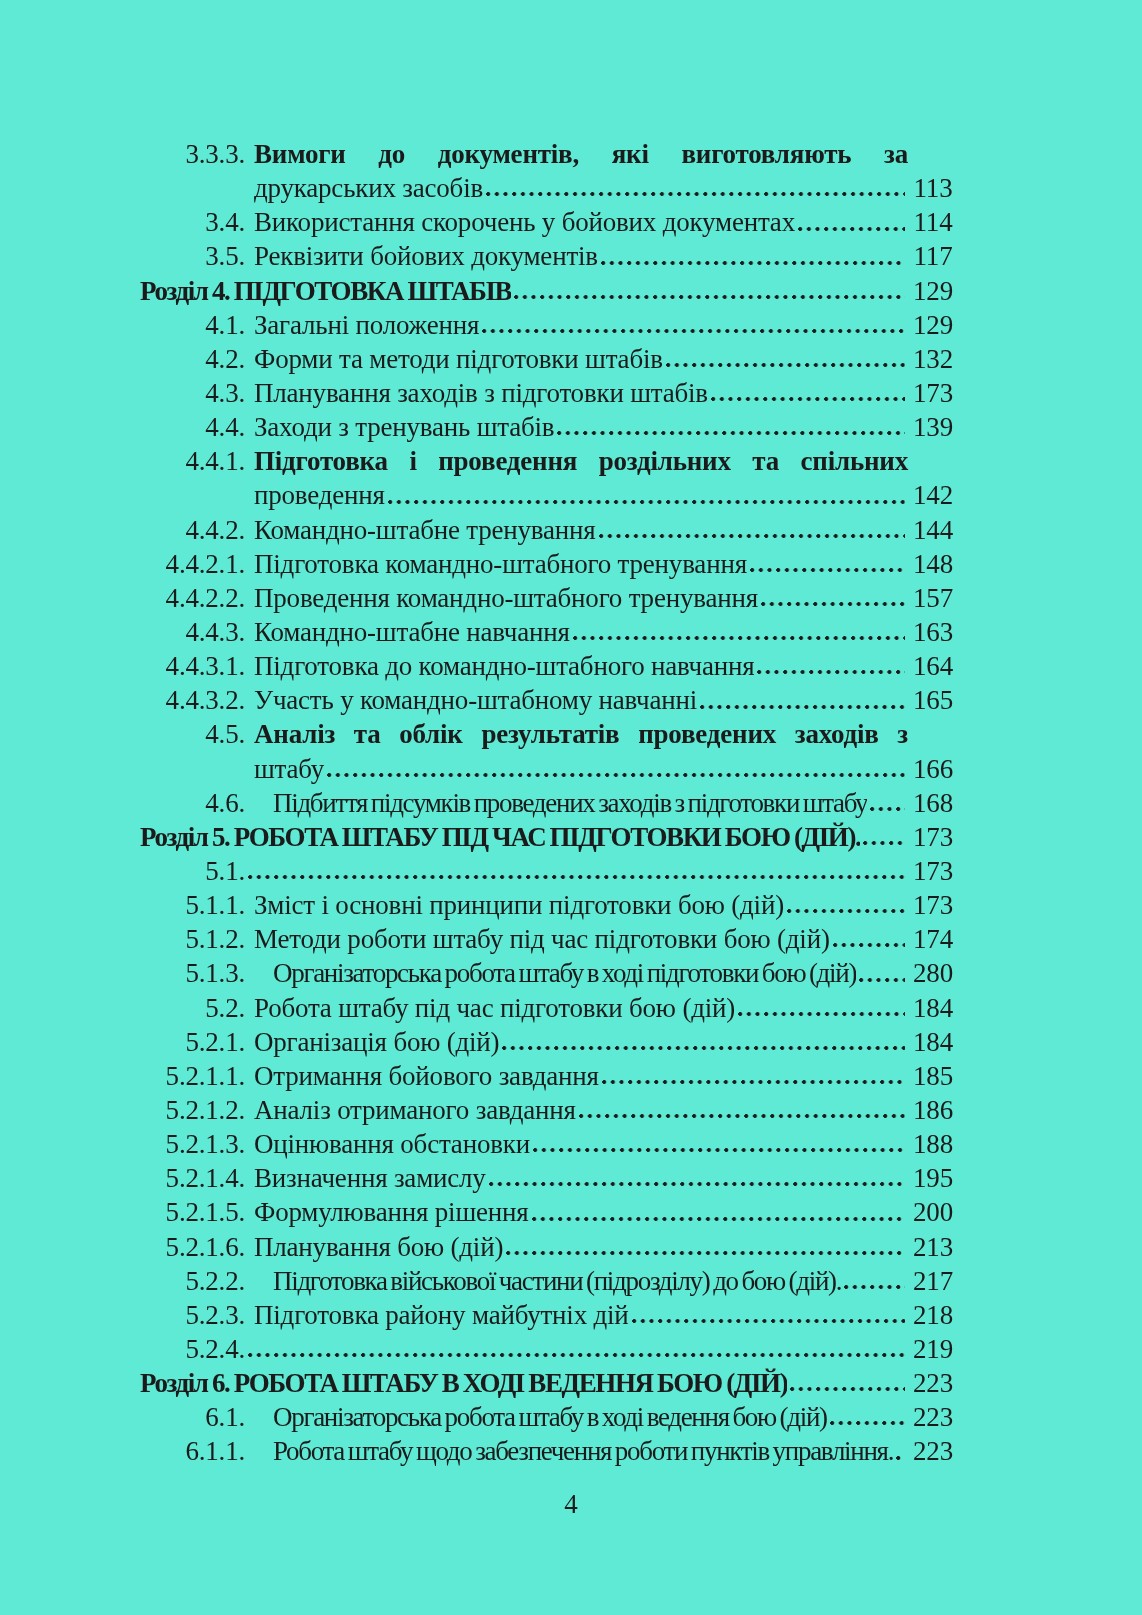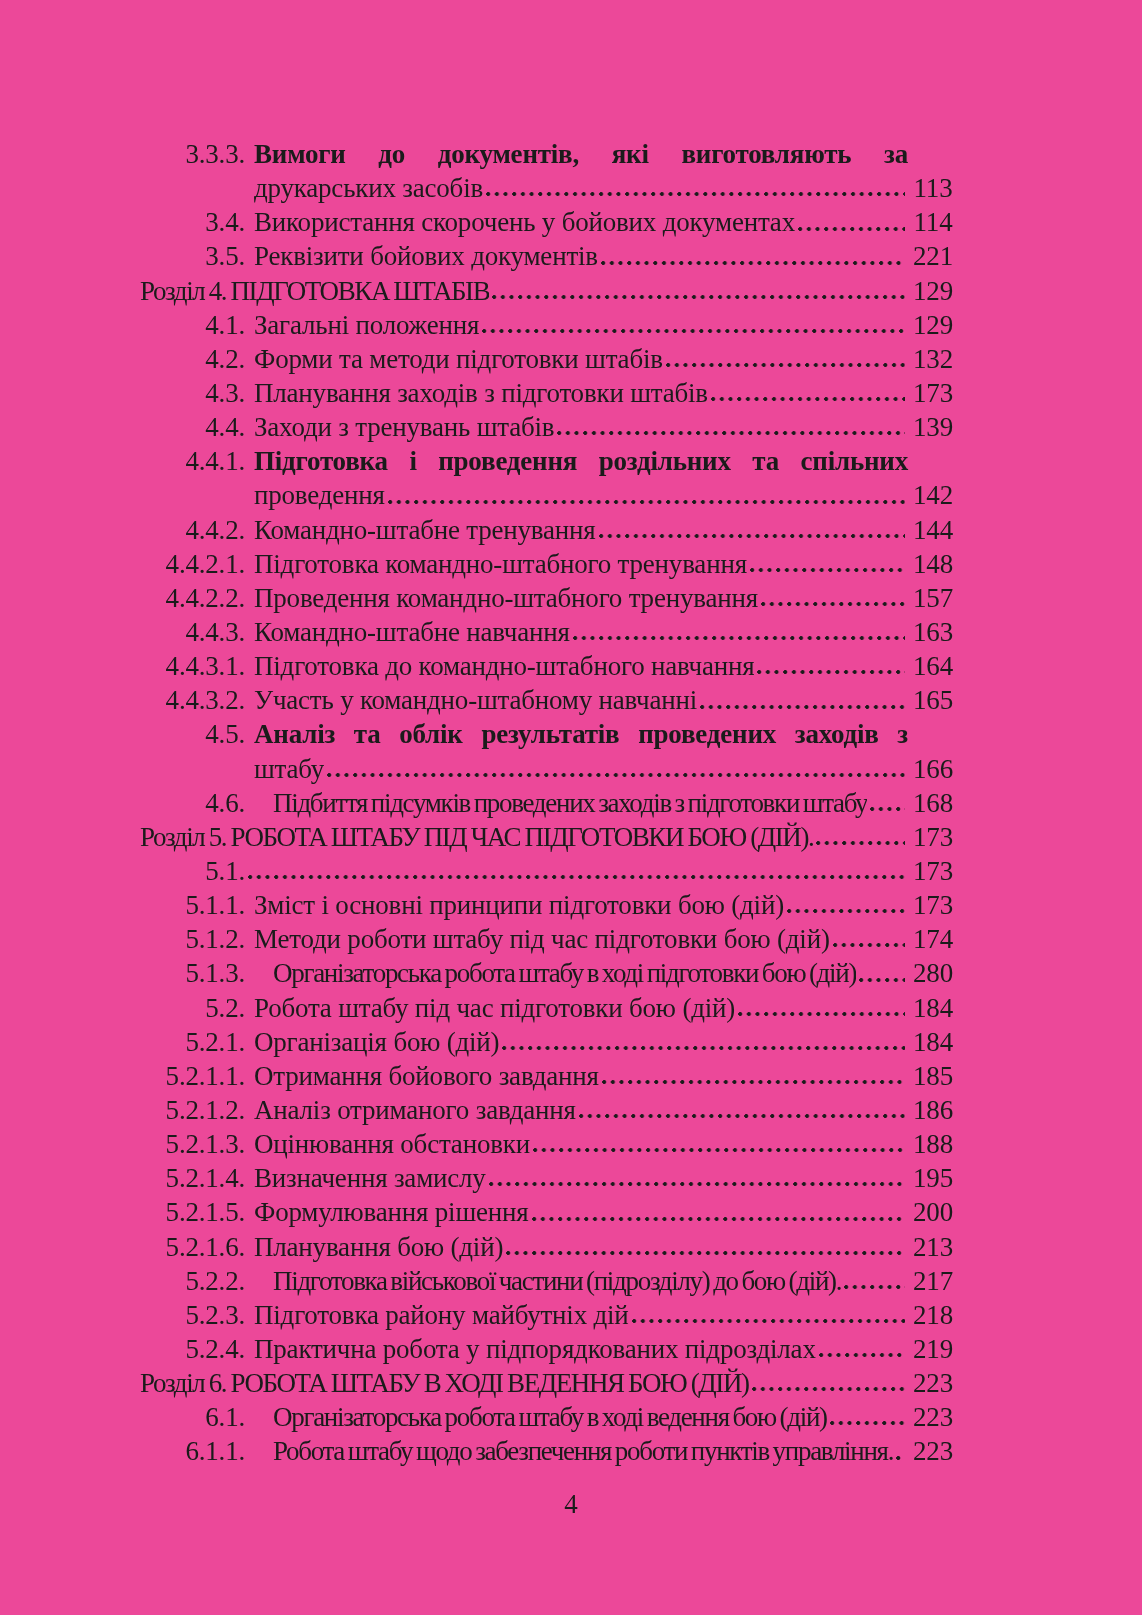--- a/index.html
+++ b/index.html
@@ -1,19 +1,19 @@
 <!DOCTYPE html>
 <html><head>
 <meta charset="utf-8">
 <style>
   html,body{margin:0;padding:0;background:#e8e8e8;}
   .page{
     position:relative;
     width:1142px;height:1615px;
-    background:#ec4899;
+    background:#5eead4;
     font-family:"Liberation Serif","DejaVu Serif",serif;
     color:#1b1b1b;
     font-size:27px;
     letter-spacing:-0.2px;
     overflow:hidden;
   }
   .toc{
     position:absolute;
     left:140px;top:137px;width:815px;
   }
@@ -44,21 +44,21 @@
     background-repeat:repeat-x;
     background-position:left calc(100% - 8.5px);
   }
   .pg{
     flex:0 0 auto;
     min-width:44px;
     text-align:center;
   }
   .row.chapter .txt{
     margin-left:0;
-    font-weight:400;
+    font-weight:700;
     letter-spacing:-1.4px;
     word-spacing:-1px;
   }
   
   .row.item-wrap{white-space:normal;}
   .row.item-wrap .txt{
     flex:1 1 auto;
     padding-right:47px;
     text-align:justify;
     text-align-last:justify;
@@ -98,21 +98,21 @@
       <div class="row item">
     <span class="num">3.4.</span>
     <span class="txt">Використання скорочень у бойових документах</span>
     <span class="leader"></span>
     <span class="pg">114</span>
   </div>
       <div class="row item">
     <span class="num">3.5.</span>
     <span class="txt">Реквізити бойових документів</span>
     <span class="leader"></span>
-    <span class="pg">221</span>
+    <span class="pg">117</span>
   </div>
       <div class="row chapter">
 
     <span class="txt">Розділ 4. ПІДГОТОВКА ШТАБІВ</span>
     <span class="leader"></span>
     <span class="pg">129</span>
   </div>
       <div class="row item">
     <span class="num">4.1.</span>
     <span class="txt">Загальні положення</span>
@@ -285,21 +285,20 @@
     <span class="pg">217</span>
   </div>
       <div class="row item">
     <span class="num">5.2.3.</span>
     <span class="txt">Підготовка району майбутніх дій</span>
     <span class="leader"></span>
     <span class="pg">218</span>
   </div>
       <div class="row item">
     <span class="num">5.2.4.</span>
-    <span class="txt">Практична робота у підпорядкованих підрозділах</span>
     <span class="leader"></span>
     <span class="pg">219</span>
   </div>
       <div class="row chapter">
 
     <span class="txt">Розділ 6. РОБОТА ШТАБУ В ХОДІ ВЕДЕННЯ БОЮ (ДІЙ)</span>
     <span class="leader"></span>
     <span class="pg">223</span>
   </div>
       <div class="row item tight">

